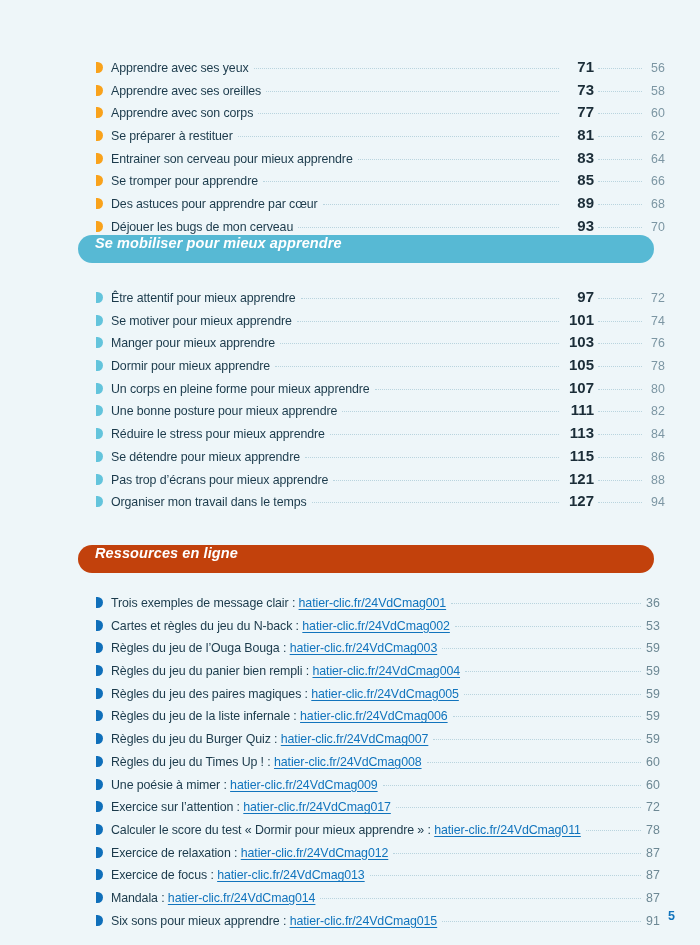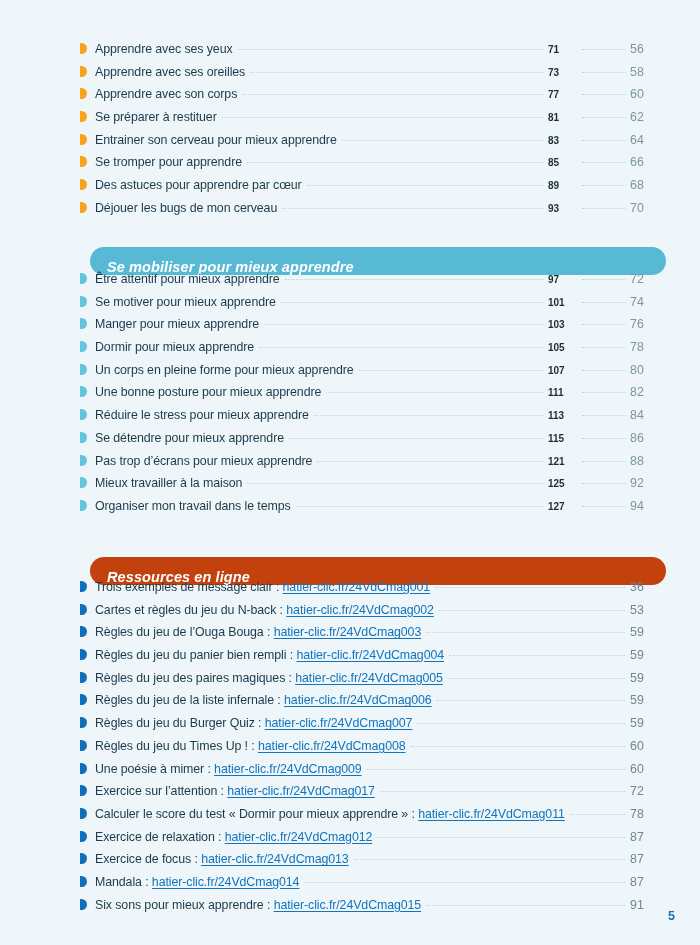--- a/index.html
+++ b/index.html
@@ -20,21 +20,21 @@
     width: 700px;
     height: 945px;
     background: #eef6f9;
     box-sizing: border-box;
     padding: 0;
   }
 
   
   .toc-list {
     list-style: none;
-    margin: 0;
+    margin: 16px;
     padding: 0;
   }
   .toc-row {
     display: flex;
     align-items: baseline;
     height: 22.7px;
     padding: 0;
     margin: 0;
     position: relative;
   }
@@ -69,56 +69,57 @@
     border-bottom: 1px dotted #b9d4de;
     margin: 0 5px;
     position: relative;
     top: -3px;
     min-width: 10px;
   }
 
   .num-primary {
     flex: 0 0 auto;
     width: 30px;
-    font-size: 10px;
+    text-align: right;
+    font-size: 15px;
     font-weight: bold;
     color: #1b2d38;
   }
   .leader2 {
     flex: 0 0 auto;
     width: 44px;
     border-bottom: 1px dotted #b9d4de;
     margin: 0 4px;
     position: relative;
     top: -3px;
   }
   .num-secondary {
     flex: 0 0 auto;
     width: 24px;
-    text-align: left;
+    text-align: center;
     font-size: 12.4px;
     color: #7c96a3;
   }
   .num-only {
     flex: 0 0 auto;
     width: 24px;
     text-align: left;
     font-size: 12.4px;
     color: #6d8894;
   }
 
   
   .section-pill {
     height: 28px;
     border-radius: 14px;
     display: flex;
-    align-items: flex-end;
+    align-items: flex-start;
     padding-left: 17px;
     box-sizing: border-box;
-    margin: 12px;
+    margin: 0;
   }
   .section-pill .pill-text {
     font-size: 14.5px;
     font-weight: bold;
     font-style: italic;
     color: #ffffff;
     letter-spacing: 0.1px;
   }
   .pill-light { background: #57b9d4; }
   .pill-dark  { background: #c2410c; }
@@ -283,28 +284,20 @@
       <li class="toc-row">
         <span class="bullet lightblue"></span>
         <span class="toc-label">Pas trop d’écrans pour mieux apprendre</span>
         <span class="leader"></span>
         <span class="num-primary">121</span>
         <span class="leader2"></span>
         <span class="num-secondary">88</span>
       </li>
       <li class="toc-row">
         <span class="bullet lightblue"></span>
-        <span class="toc-label">Mieux travailler à la maison</span>
-        <span class="leader"></span>
-        <span class="num-primary">125</span>
-        <span class="leader2"></span>
-        <span class="num-secondary">92</span>
-      </li>
-      <li class="toc-row">
-        <span class="bullet lightblue"></span>
         <span class="toc-label">Organiser mon travail dans le temps</span>
         <span class="leader"></span>
         <span class="num-primary">127</span>
         <span class="leader2"></span>
         <span class="num-secondary">94</span>
       </li>
     </ul>
 
   <div class="section-pill pill-dark pill-b">
     <span class="pill-text">Ressources en ligne</span>

